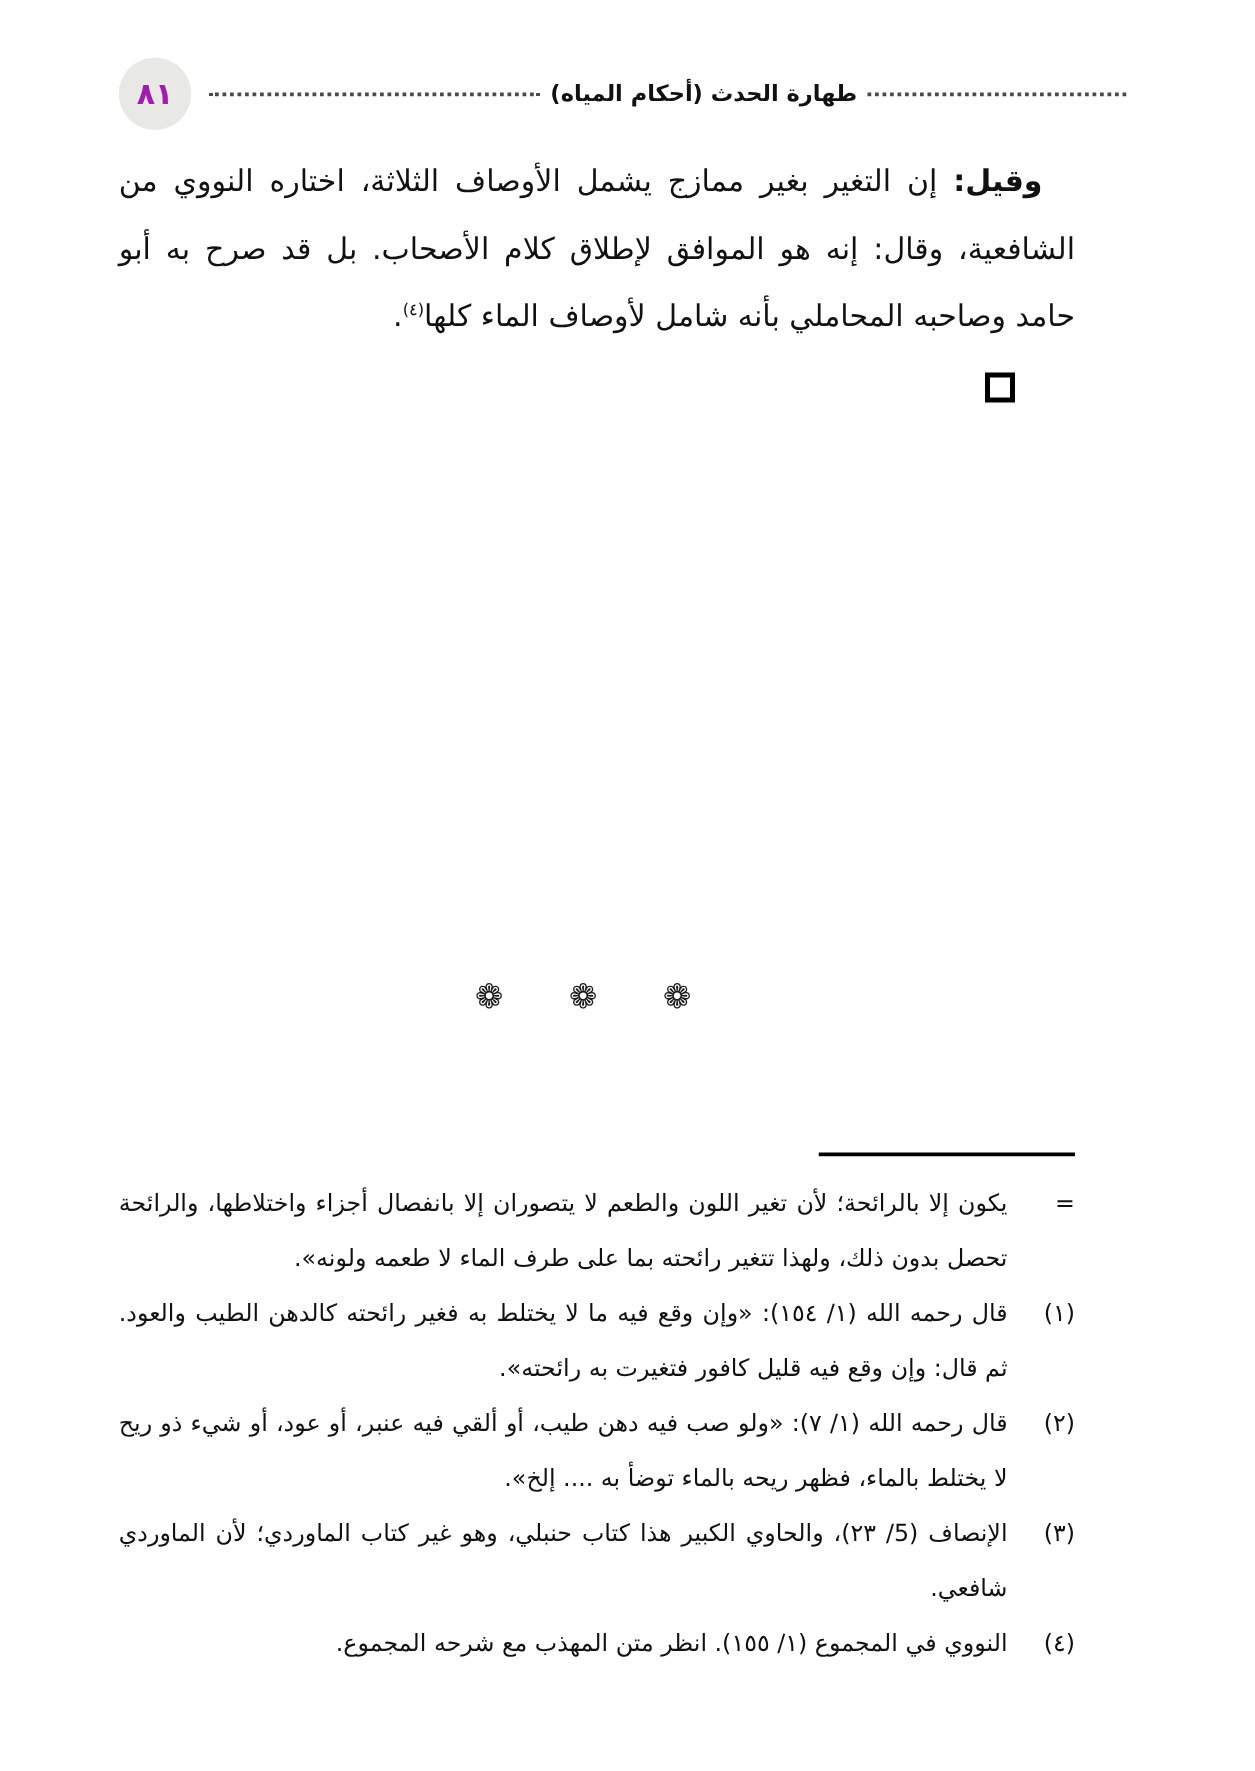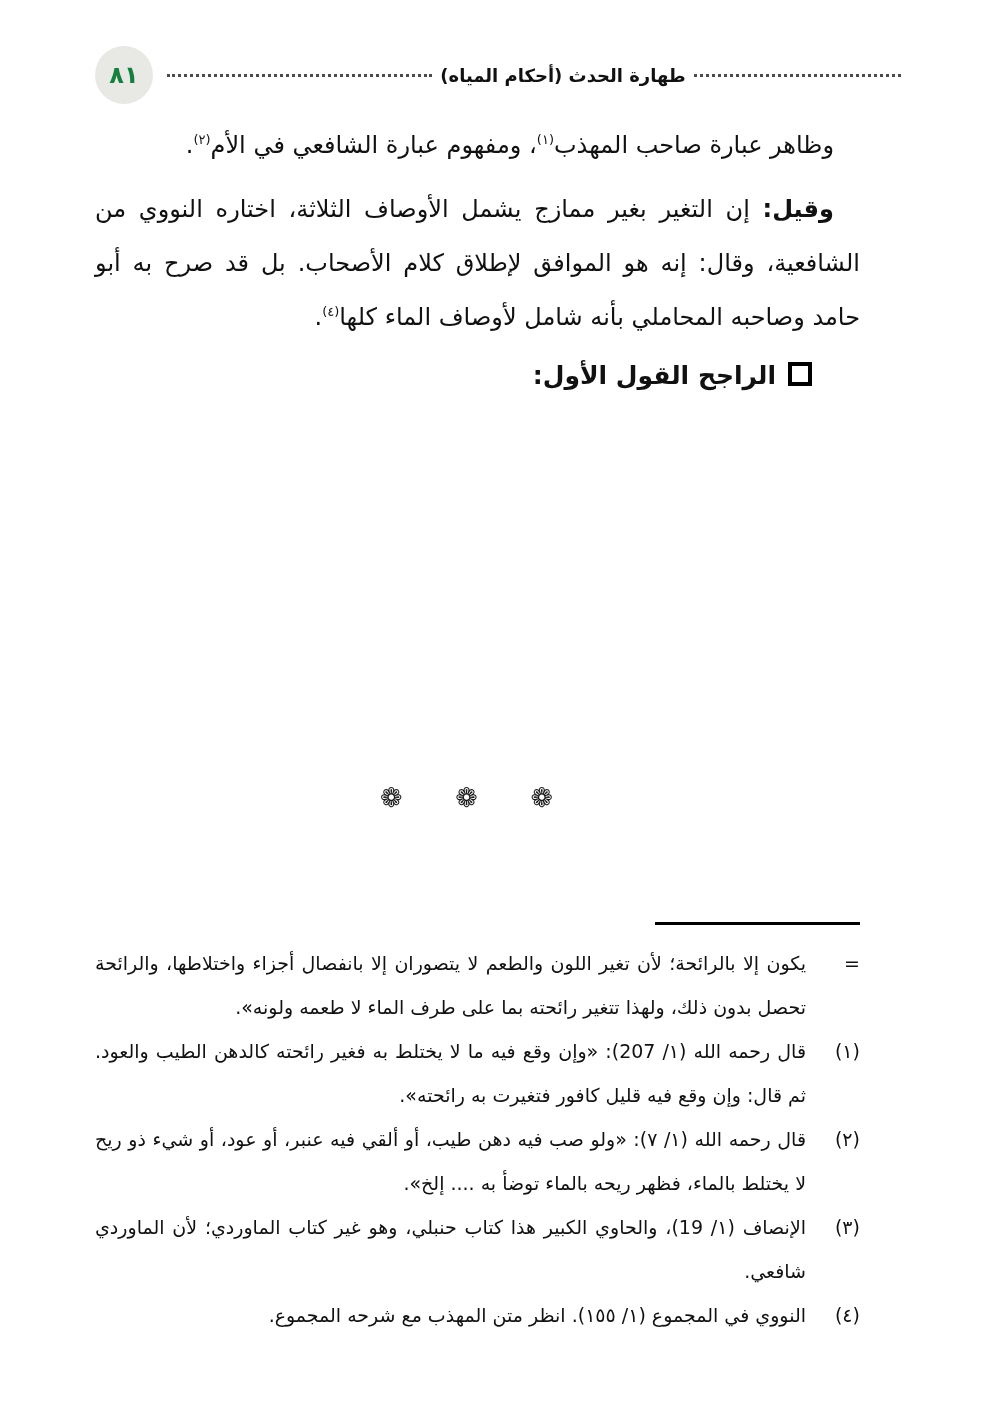--- a/index.html
+++ b/index.html
@@ -16,21 +16,21 @@
   }
   
   .hdr{display:flex;align-items:center;margin:0 -49px 14px 0;}
   .dots{flex:0.82;height:0;border-top:3px dotted #4b4b4b;margin:0 8px;}
   .dots-long{flex:1.05;}
   .hdr-title{font-weight:bold;font-size:18px;white-space:nowrap;letter-spacing:0;}
   .page-circle{
     width:58px;height:58px;border-radius:50%;
     background:#e8e8e5;flex-shrink:0;
     display:flex;align-items:center;justify-content:center;
-    font-size:24px;font-weight:bold;color:#15803d;
+    font-size:24px;font-weight:bold;color:#a21caf;
     margin-right:6px;
   }
   
   .para{
     margin:0 0 10px 0;
     font-size:24px;line-height:54px;
     text-align:justify;text-indent:26px;
   }
   .para sup{
     font-size:13px;line-height:0;vertical-align:9px;
@@ -71,55 +71,54 @@
     <div class="dots"></div>
     <div class="hdr-title">طهارة الحدث (أحكام المياه)</div>
     <div class="dots dots-long"></div>
     <div class="page-circle">
       <span>٨١</span>
     </div>
   </header>
 
   <main>
 
-    <p class="para"><span>وظاهر عبارة صاحب المهذب</span><sup>(١)</sup><span>، ومفهوم عبارة الشافعي في الأم</span><sup>(٢)</sup><span>.</span></p>
 
 
 
 
     <p class="para"><span class="lead">وقيل:</span><span> إن التغير بغير ممازج يشمل الأوصاف الثلاثة، اختاره النووي من الشافعية، وقال: إنه هو الموافق لإطلاق كلام الأصحاب. بل قد صرح به أبو حامد وصاحبه المحاملي بأنه شامل لأوصاف الماء كلها</span><sup>(٤)</sup><span>.</span></p>
 
-    <h2 class="heading"><span class="sq"></span><span>الراجح القول الأول:</span></h2>
+    <h2 class="heading"><span class="sq"></span></h2>
 
 
   </main>
 
   <div class="ornament">❁ ❁ ❁</div>
 
   <footer class="footnotes">
     <div class="fn-rule"></div>
 
     <div class="fn">
       <span class="fn-marker">=</span>
       <span class="fn-text">يكون إلا بالرائحة؛ لأن تغير اللون والطعم لا يتصوران إلا بانفصال أجزاء واختلاطها، والرائحة تحصل بدون ذلك، ولهذا تتغير رائحته بما على طرف الماء لا طعمه ولونه».</span>
     </div>
 
     <div class="fn">
       <span class="fn-marker">(١)</span>
-      <span class="fn-text">قال رحمه الله (١/ 207): «وإن وقع فيه ما لا يختلط به فغير رائحته كالدهن الطيب والعود. ثم قال: وإن وقع فيه قليل كافور فتغيرت به رائحته».</span>
+      <span class="fn-text">قال رحمه الله (١/ ١٥٤): «وإن وقع فيه ما لا يختلط به فغير رائحته كالدهن الطيب والعود. ثم قال: وإن وقع فيه قليل كافور فتغيرت به رائحته».</span>
     </div>
 
     <div class="fn">
       <span class="fn-marker">(٢)</span>
       <span class="fn-text">قال رحمه الله (١/ ٧): «ولو صب فيه دهن طيب، أو ألقي فيه عنبر، أو عود، أو شيء ذو ريح لا يختلط بالماء، فظهر ريحه بالماء توضأ به .... إلخ».</span>
     </div>
 
     <div class="fn">
       <span class="fn-marker">(٣)</span>
-      <span class="fn-text">الإنصاف (١/ 19)، والحاوي الكبير هذا كتاب حنبلي، وهو غير كتاب الماوردي؛ لأن الماوردي شافعي.</span>
+      <span class="fn-text">الإنصاف (5/ ٢٣)، والحاوي الكبير هذا كتاب حنبلي، وهو غير كتاب الماوردي؛ لأن الماوردي شافعي.</span>
     </div>
 
     <div class="fn">
       <span class="fn-marker">(٤)</span>
       <span class="fn-text">النووي في المجموع (١/ ١٥٥). انظر متن المهذب مع شرحه المجموع.</span>
     </div>
   </footer>
 
 </div>
 

